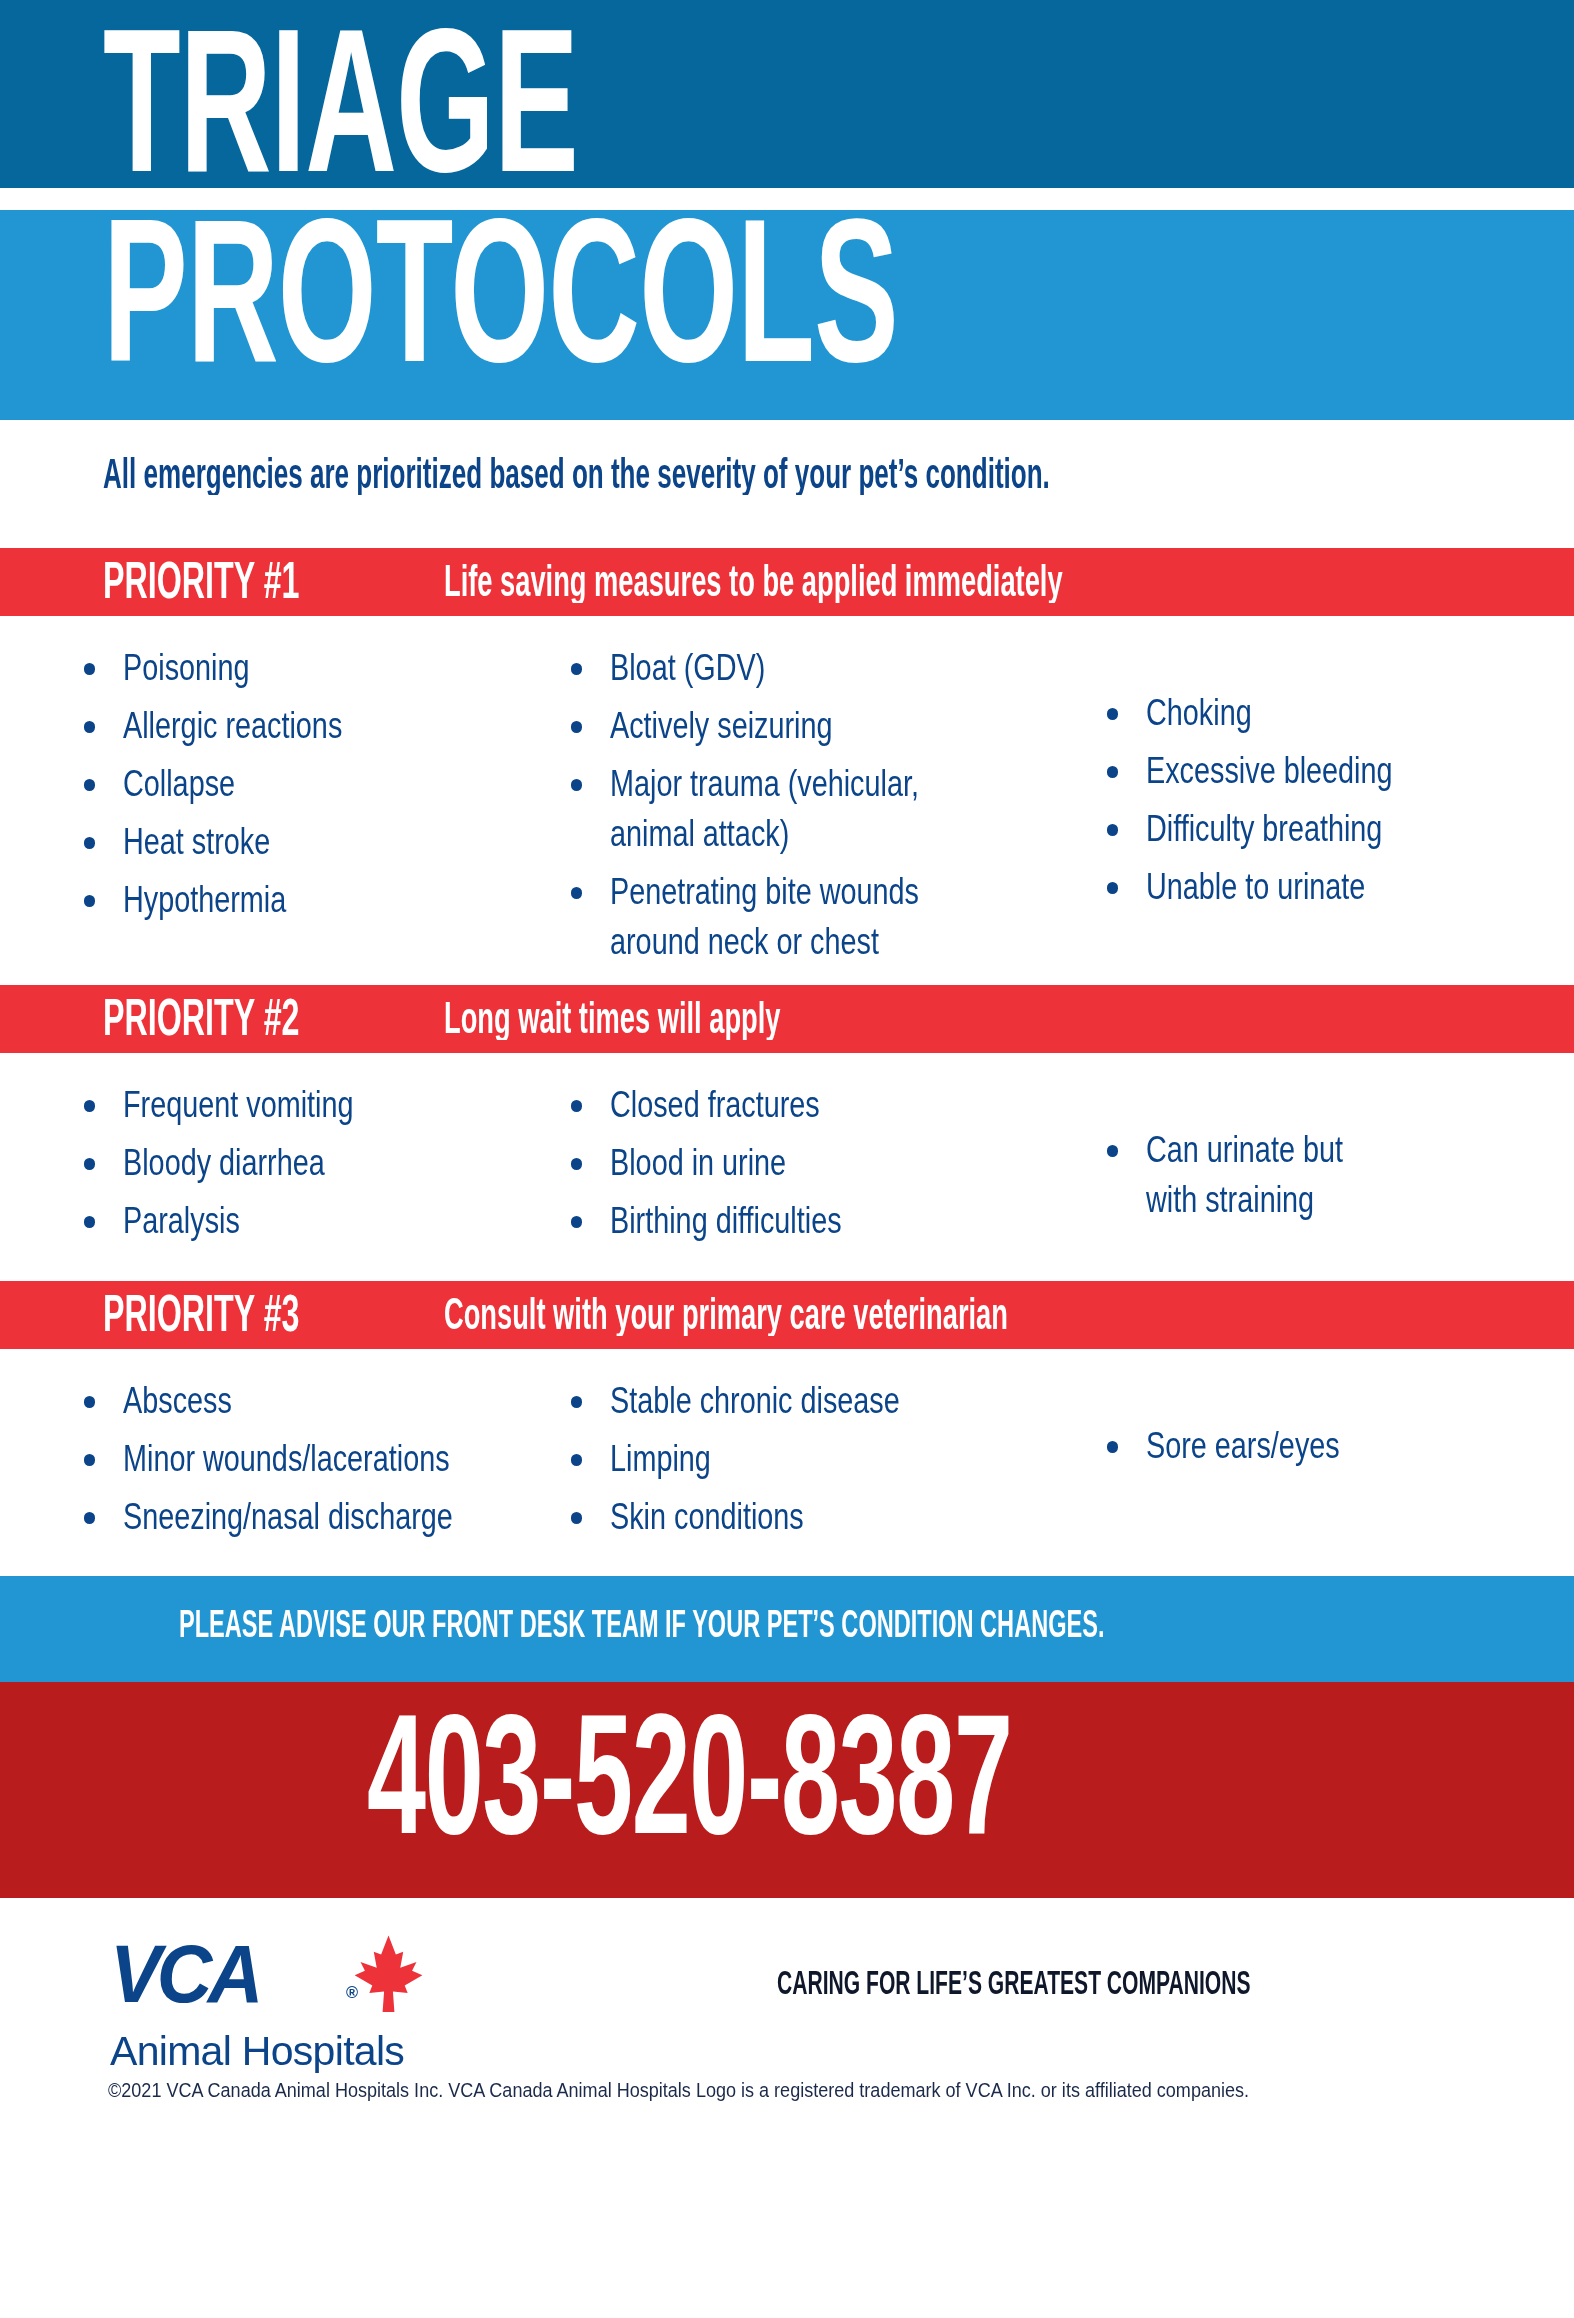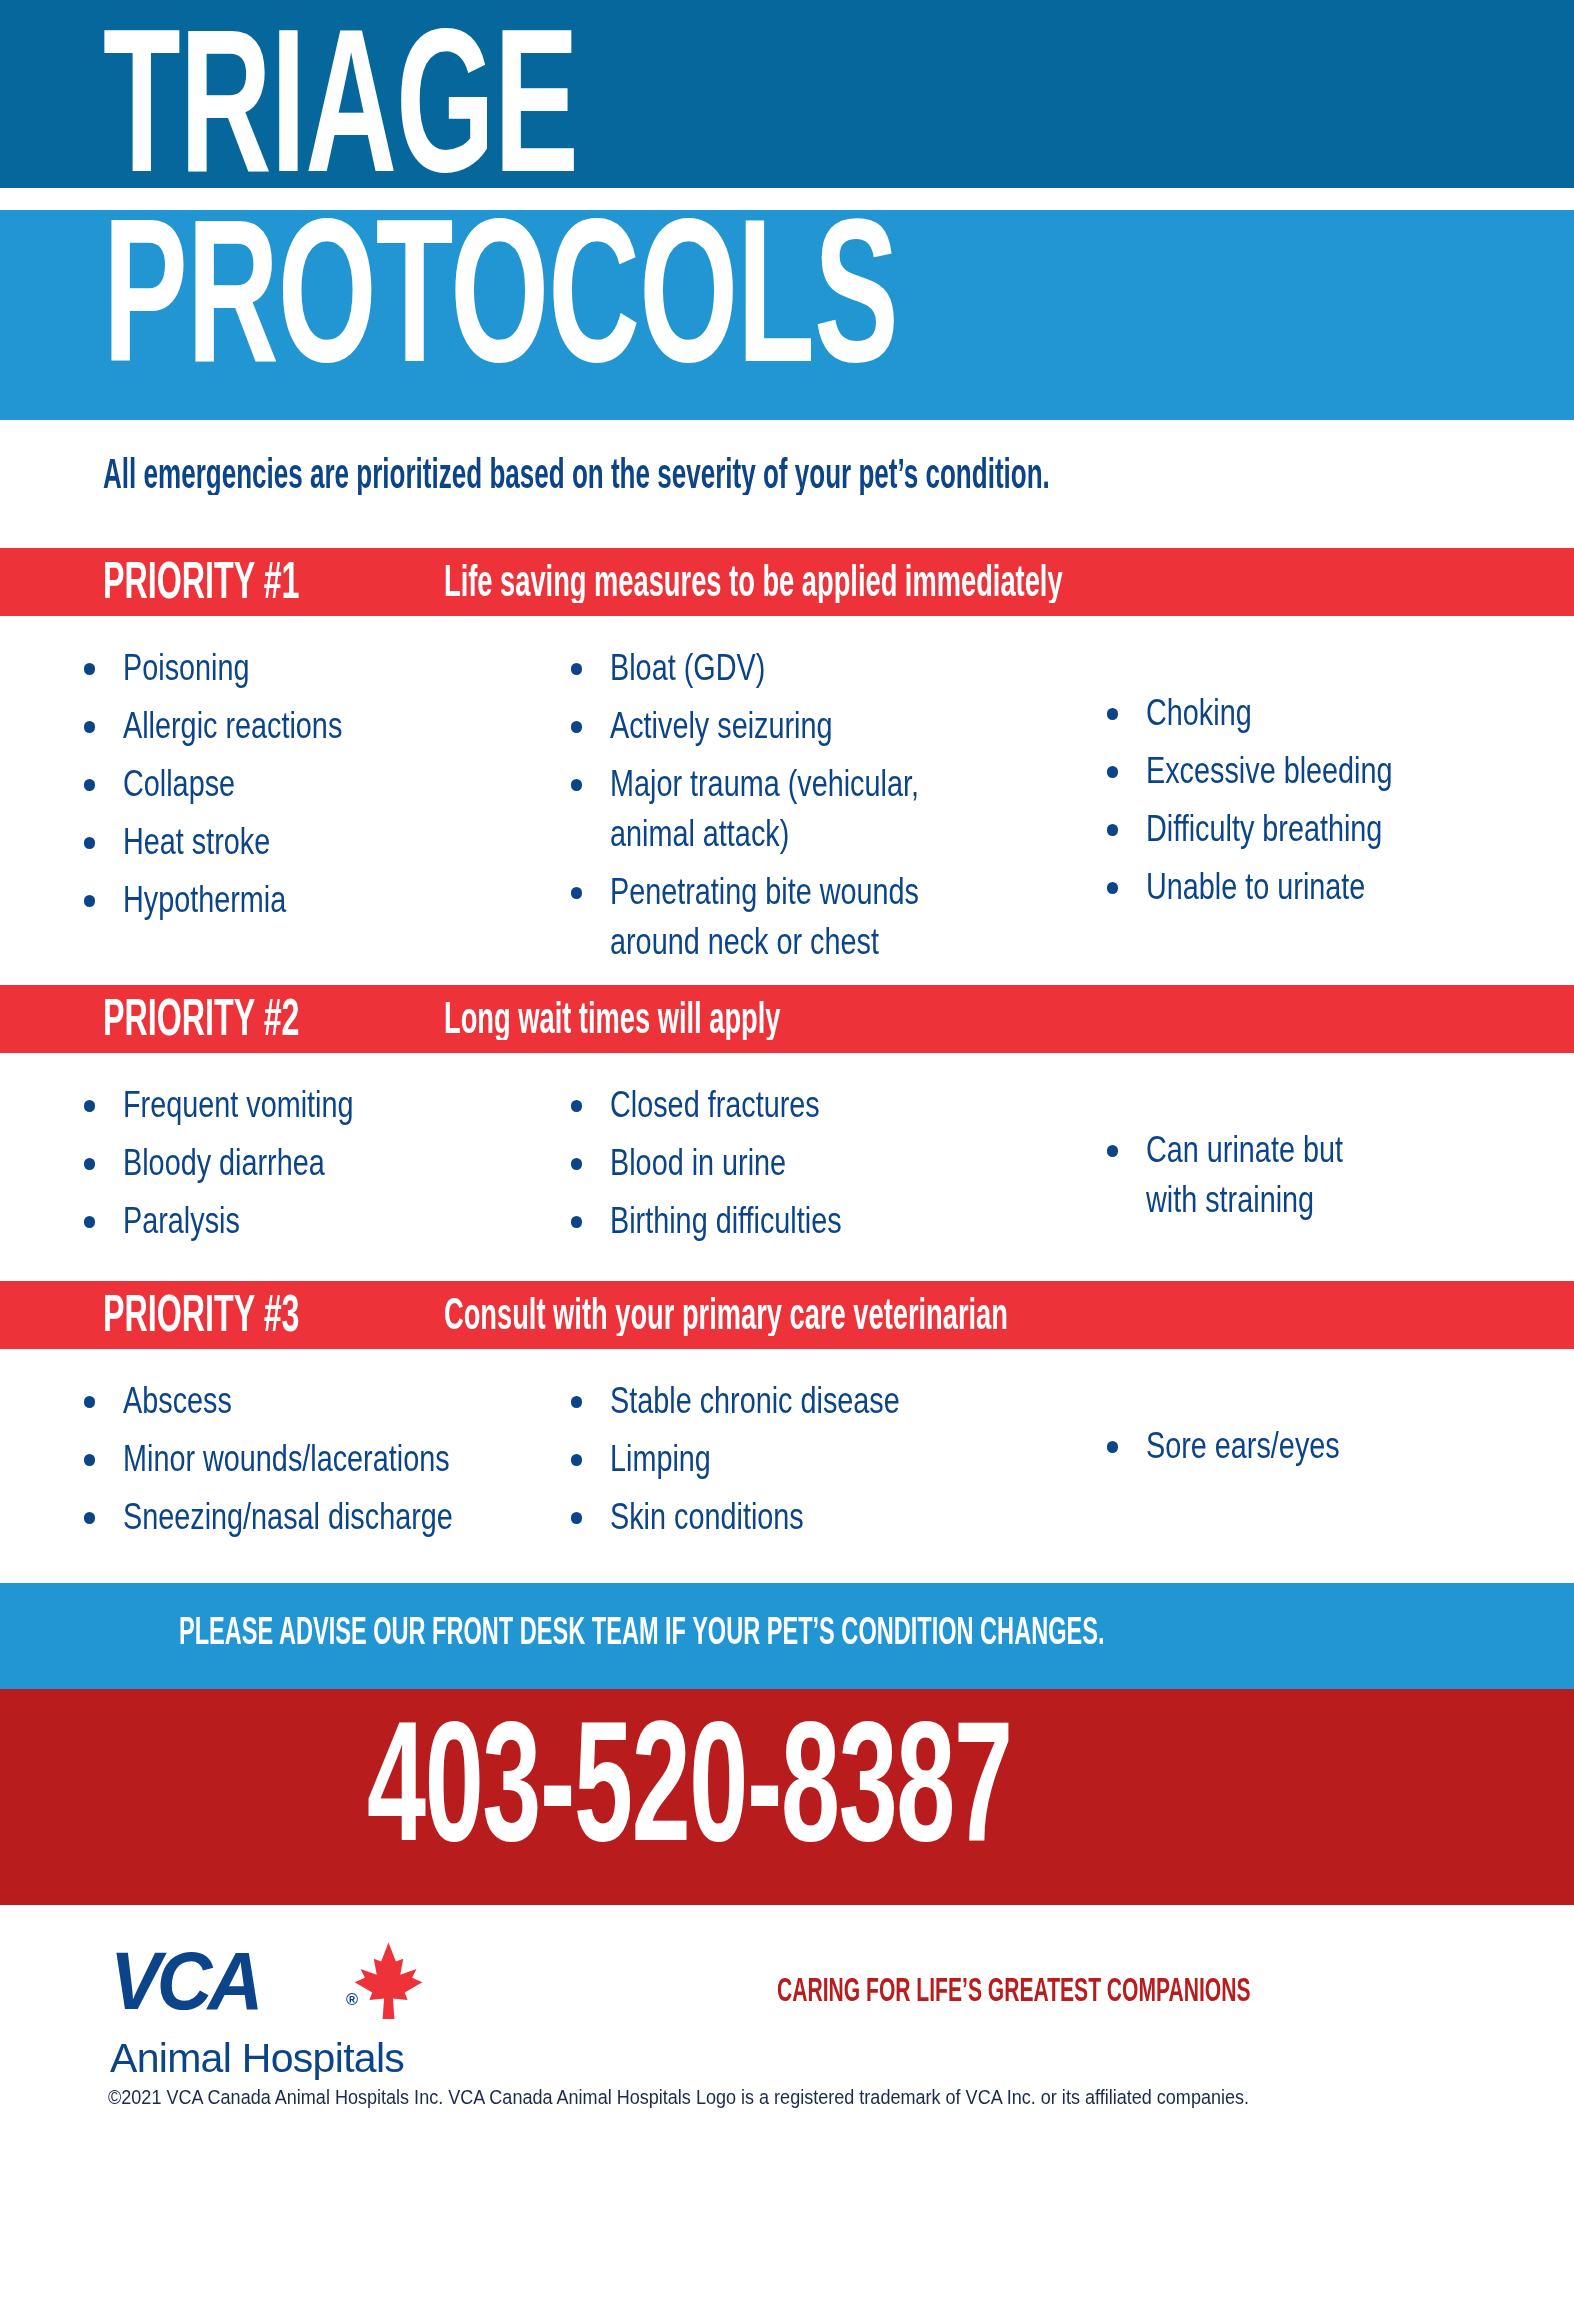--- a/index.html
+++ b/index.html
@@ -226,21 +226,21 @@
     font-size: 41px;
     font-weight: 400;
     line-height: 42px;
     letter-spacing: -0.7px;
     margin-top: 18px;
   }
   .tagline {
     position: absolute;
     left: 777px;
     top: 67px;
-    color: #b91c1c;
+    color: #0f172a;
     font-size: 34px;
     line-height: 34px;
   }
   .copyright {
     position: absolute;
     left: 108px;
     top: 181px;
     color: #1B2A4A;
     font-size: 20.5px;
     line-height: 22px;
@@ -330,21 +330,21 @@
 </div>
 
 <div class="prio-bar">
   <div class="plabel cond-wrap">
     <span class="cond">PRIORITY #3</span>
   </div>
   <div class="pdesc cond-wrap">
     <span class="cond">Consult with your primary care veterinarian</span>
   </div>
 </div>
-<div class="cols" style="padding-bottom:33px;">
+<div class="cols" style="padding-bottom:26px;">
   <div class="col col-a">
     <div class="li"><span class="bullet"></span><span class="txt">Abscess</span></div>
     <div class="li"><span class="bullet"></span><span class="txt">Minor wounds/lacerations</span></div>
     <div class="li"><span class="bullet"></span><span class="txt">Sneezing/nasal discharge</span></div>
   </div>
   <div class="col col-b">
     <div class="li"><span class="bullet"></span><span class="txt">Stable chronic disease</span></div>
     <div class="li"><span class="bullet"></span><span class="txt">Limping</span></div>
     <div class="li"><span class="bullet"></span><span class="txt">Skin conditions</span></div>
   </div>

